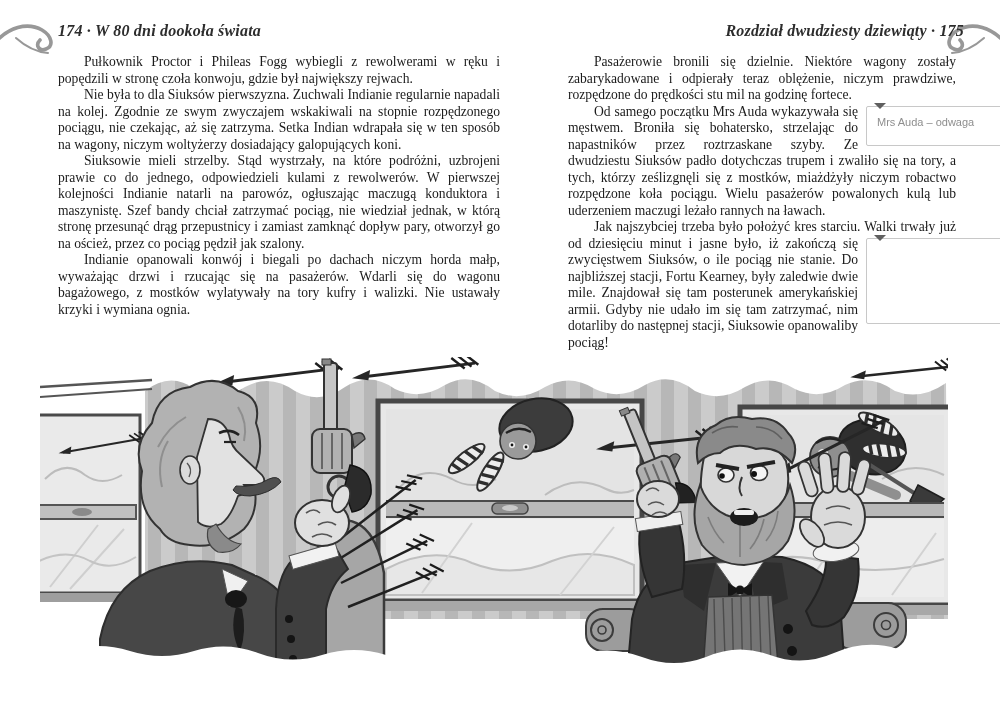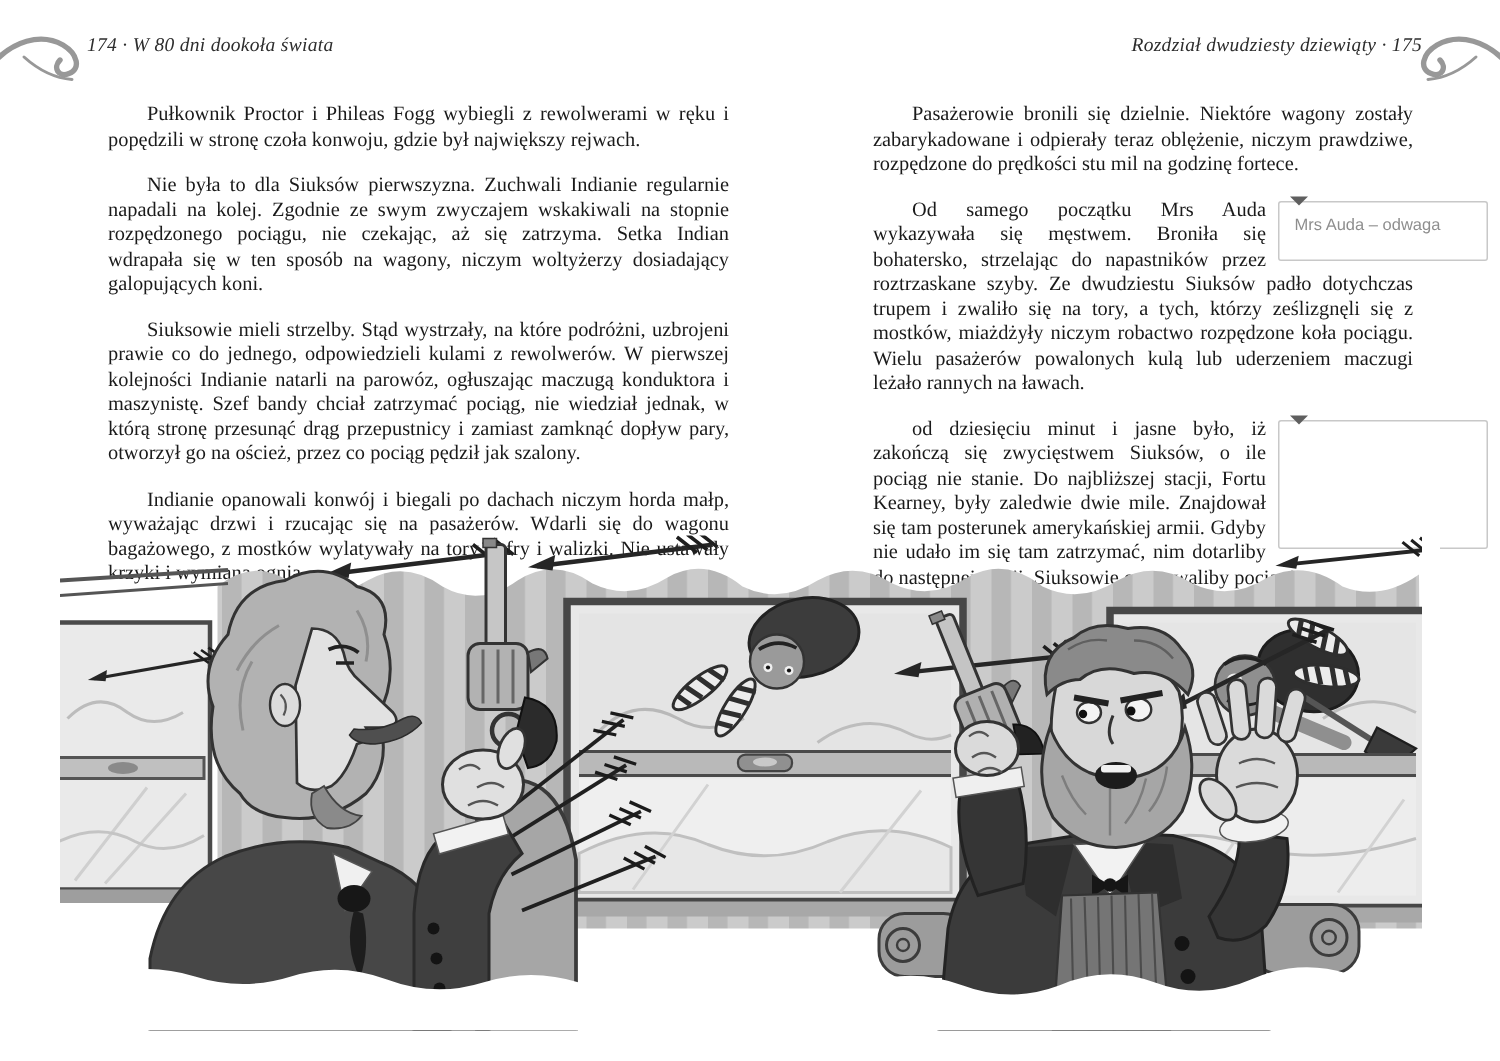--- a/index.html
+++ b/index.html
@@ -1,33 +1,33 @@
 <!DOCTYPE html>
 <html lang="pl"><head>
 <meta charset="utf-8">
 <style>
   html,body{margin:0;padding:0;}
   body{
     width:1000px;height:707px;position:relative;background:#ffffff;
     font-family:"Liberation Serif", serif;color:#1e1e1e;overflow:hidden;
   }
   .running-head{
-    position:absolute;top:22px;font-style:italic;font-size:13px;
-    color:#2d2d2d;letter-spacing:.2px;
+    position:absolute;top:22px;font-style:italic;font-size:16px;
+    color:#2d2d2d;letter-spacing:.2px;font-weight:bold;
   }
   .running-head.left{left:58px;}
-  .running-head.right{right:52px;text-align:right;}
+  .running-head.right{right:36px;text-align:right;}
   .corner-orn{position:absolute;top:18px;width:60px;height:40px;}
   .corner-orn.left{left:-4px;}
   .corner-orn.right{right:-4px;transform:scaleX(-1);}
   .text-col{
     position:absolute;top:54px;font-size:13.6px;line-height:16.5px;
     text-align:justify;color:#1a1a1a;
   }
-  .text-col p{margin:14px;text-indent:26px;}
+  .text-col p{margin:0;text-indent:26px;}
   #col-left{left:58px;width:442px;}
   #col-right{left:568px;width:388px;}
   .margin-note{
     float:right;width:140px;margin:2px -50px 6px 8px;
     border:1px solid #c8c8c8;border-radius:2px;background:#ffffff;
     position:relative;box-sizing:border-box;padding:8px 4px 7px 10px;
     font-family:"Liberation Sans", sans-serif;font-size:11px;line-height:15px;
     color:#8e8e8e;text-indent:0;text-align:left;
   }
   .margin-note.tall{min-height:86px;}
@@ -63,21 +63,21 @@
 
 <div id="col-right" class="text-col">
   <p>Pasażerowie bronili się dzielnie. Niektóre wagony zostały zabarykadowane i odpierały teraz oblężenie, niczym prawdziwe, rozpędzone do prędkości stu mil na godzinę fortece.</p>
   <p>
     <span class="margin-note short">
       <span class="note-pointer"></span>
       <span>Mrs Auda – odwaga</span>
     </span><span>Od samego początku Mrs Auda wykazywała się męstwem. Broniła się bohatersko, strzelając do napastników przez roztrzaskane szyby. Ze dwudziestu Siuksów padło dotychczas trupem i zwaliło się na tory, a tych, którzy ześlizgnęli się z mostków, miażdżyły niczym robactwo rozpędzone koła pociągu. Wielu pasażerów powalonych kulą lub uderzeniem maczugi leżało rannych na ławach.</span>
   </p>
   <p>
-    <span class="margin-note tall">
+    <span>Jak najszybciej trzeba było położyć kres starciu. Walki trwały już </span><span class="margin-note tall">
       <span class="note-pointer"></span>
     </span><span>od dziesięciu minut i jasne było, iż zakończą się zwycięstwem Siuksów, o ile pociąg nie stanie. Do najbliższej stacji, Fortu Kearney, były zaledwie dwie mile. Znajdował się tam posterunek amerykańskiej armii. Gdyby nie udało im się tam zatrzymać, nim dotarliby do następnej stacji, Siuksowie opanowaliby pociąg!</span>
   </p>
 </div>
 
 <svg id="illustration" viewBox="0 0 920 330">
   <defs>
     <pattern id="stripes" width="27" height="12" patternUnits="userSpaceOnUse">
       <rect width="27" height="12" fill="#cbcbcb"></rect>
       <rect width="13" height="12" fill="#b7b7b7"></rect>

